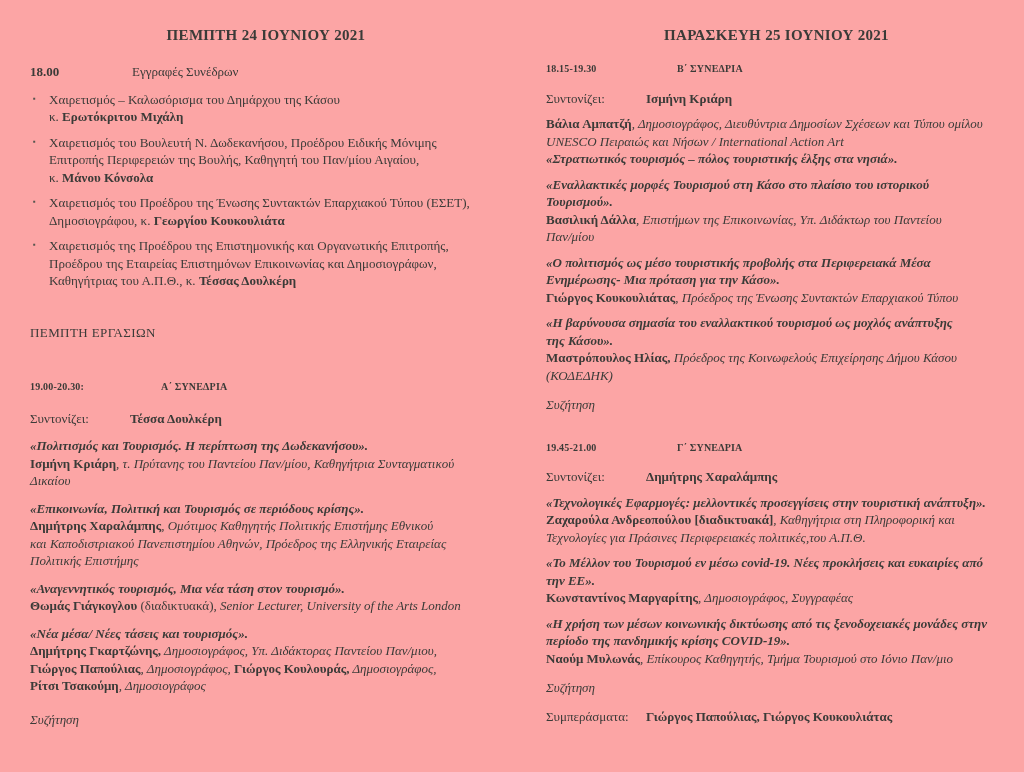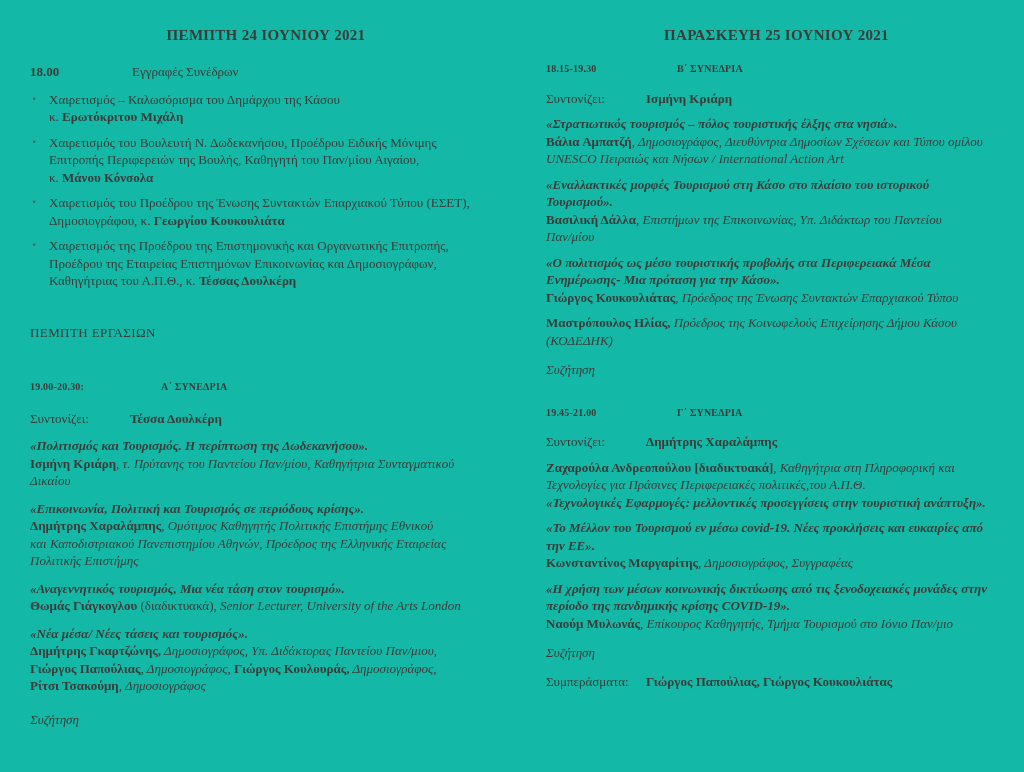--- a/index.html
+++ b/index.html
@@ -38,21 +38,21 @@
   .col-right .plain-line{margin-top:12px;}
   .col-right .label-row{margin-top:11px;}
   .sg-n{font-weight:normal;font-style:normal;}
   .sg-b{font-weight:bold;}
   .sg-i{font-style:italic;}
   .sg-bi{font-weight:bold;font-style:italic;}
 </style>
 </head>
 <body>
 
-<div class="page" style="background: #14b8a6; color: rgb(59, 59, 56);">
+<div class="page" style="background: #fca5a5; color: rgb(59, 59, 56);">
   <div class="columns">
       <div class="col col-left">
         <div class="day-title">ΠΕΜΠΤΗ 24 ΙΟΥΝΙΟΥ 2021</div>
         <div class="time-row spacious">
           <span class="schedule-time">18.00</span>
           <span class="schedule-label">Εγγραφές Συνέδρων</span>
         </div>
         <div class="bullets">
           <div class="bullet-item"><span class="bullet-marker">▪</span><span class="sg-n">Χαιρετισμός – Καλωσόρισμα του Δημάρχου της Κάσου
 κ. </span><span class="sg-b">Ερωτόκριτου Μιχάλη</span></div>
@@ -101,52 +101,54 @@
         <div class="day-title">ΠΑΡΑΣΚΕΥΗ 25 ΙΟΥΝΙΟΥ 2021</div>
         <div class="session-header">
           <span class="session-time">18.15-19.30</span>
           <span class="session-title">Β΄ ΣΥΝΕΔΡΙΑ</span>
         </div>
         <div class="label-row coordinator">
           <span class="row-label">Συντονίζει:</span>
           <span class="row-value">Ισμήνη Κριάρη</span>
         </div>
         <div class="talk">
-          <div class="talk-line"><span class="sg-bi">«Στρατιωτικός τουρισμός – πόλος τουριστικής έλξης στα νησιά».</span></div>
           <div class="talk-line"><span class="sg-b">Βάλια Αμπατζή</span><span class="sg-i">, Δημοσιογράφος, Διευθύντρια Δημοσίων Σχέσεων και Τύπου ομίλου
 UNESCO Πειραιώς και Νήσων / International Action Art</span></div>
+          <div class="talk-line"><span class="sg-bi">«Στρατιωτικός τουρισμός – πόλος τουριστικής έλξης στα νησιά».</span></div>
         </div>
         <div class="talk">
           <div class="talk-line"><span class="sg-bi">«Εναλλακτικές μορφές Τουρισμού στη Κάσο στο πλαίσιο του ιστορικού
 Τουρισμού».</span></div>
           <div class="talk-line"><span class="sg-b">Βασιλική Δάλλα</span><span class="sg-i">, Επιστήμων της Επικοινωνίας, Υπ. Διδάκτωρ του Παντείου
 Παν/μίου</span></div>
         </div>
         <div class="talk">
           <div class="talk-line"><span class="sg-bi">«Ο πολιτισμός ως μέσο τουριστικής προβολής στα Περιφερειακά Μέσα
 Ενημέρωσης- Μια πρόταση για την Κάσο».</span></div>
           <div class="talk-line"><span class="sg-b">Γιώργος Κουκουλιάτας</span><span class="sg-i">, Πρόεδρος της Ένωσης Συντακτών Επαρχιακού Τύπου</span></div>
         </div>
         <div class="talk">
+          <div class="talk-line"><span class="sg-bi">«Η βαρύνουσα σημασία του εναλλακτικού τουρισμού ως μοχλός ανάπτυξης
+της Κάσου».</span></div>
           <div class="talk-line"><span class="sg-b">Μαστρόπουλος Ηλίας,</span><span class="sg-i"> Πρόεδρος της Κοινωφελούς Επιχείρησης Δήμου Κάσου
 (ΚΟΔΕΔΗΚ)</span></div>
         </div>
         <div class="plain-line">Συζήτηση</div>
         <div class="session-header sp2">
           <span class="session-time">19.45-21.00</span>
           <span class="session-title">Γ΄ ΣΥΝΕΔΡΙΑ</span>
         </div>
         <div class="label-row coordinator">
           <span class="row-label">Συντονίζει:</span>
           <span class="row-value">Δημήτρης Χαραλάμπης</span>
         </div>
         <div class="talk">
+          <div class="talk-line"><span class="sg-bi">«Τεχνολογικές Εφαρμογές: μελλοντικές προσεγγίσεις στην τουριστική ανάπτυξη».</span></div>
           <div class="talk-line"><span class="sg-b">Ζαχαρούλα Ανδρεοπούλου [διαδικτυακά]</span><span class="sg-i">, Καθηγήτρια στη Πληροφορική και
 Τεχνολογίες για Πράσινες Περιφερειακές πολιτικές,του Α.Π.Θ.</span></div>
-          <div class="talk-line"><span class="sg-bi">«Τεχνολογικές Εφαρμογές: μελλοντικές προσεγγίσεις στην τουριστική ανάπτυξη».</span></div>
         </div>
         <div class="talk">
           <div class="talk-line"><span class="sg-bi">«Το Μέλλον του Τουρισμού εν μέσω covid-19. Νέες προκλήσεις και ευκαιρίες από
 την ΕΕ».</span></div>
           <div class="talk-line"><span class="sg-b">Κωνσταντίνος Μαργαρίτης</span><span class="sg-i">, Δημοσιογράφος, Συγγραφέας</span></div>
         </div>
         <div class="talk">
           <div class="talk-line"><span class="sg-bi">«Η χρήση των μέσων κοινωνικής δικτύωσης από τις ξενοδοχειακές μονάδες στην
 περίοδο της πανδημικής κρίσης COVID-19».</span></div>
           <div class="talk-line"><span class="sg-b">Ναούμ Μυλωνάς</span><span class="sg-i">, Επίκουρος Καθηγητής, Τμήμα Τουρισμού στο Ιόνιο Παν/μιο</span></div>

